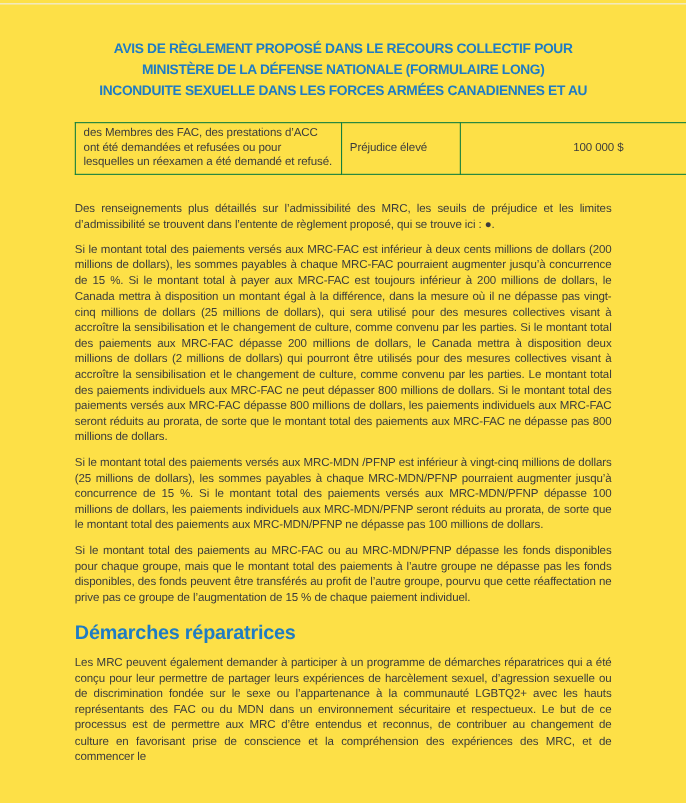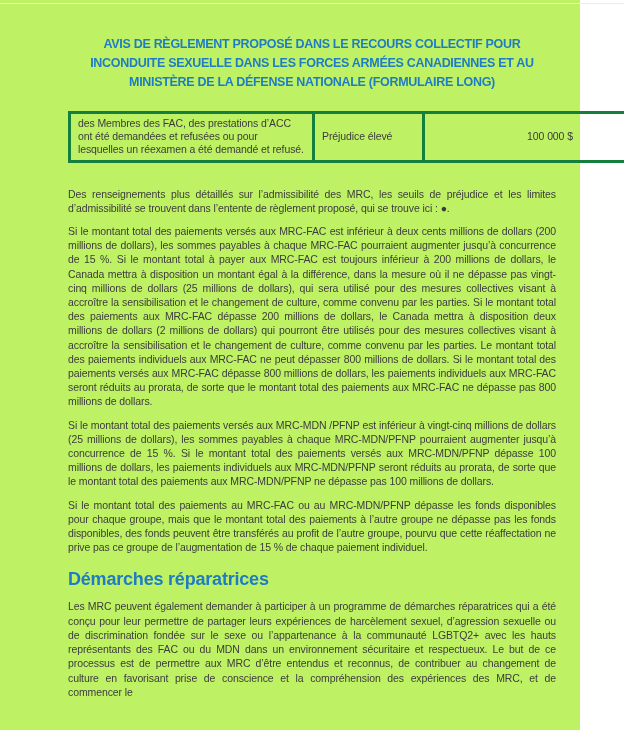--- a/index.html
+++ b/index.html
@@ -8,23 +8,23 @@
   }
   body {
     width: 624px;
     height: 730px;
     background: #ffffff;
     overflow: hidden;
     font-family: "Liberation Sans", "DejaVu Sans", sans-serif;
   }
   .page {
     position: relative;
-    width: 580px;
+    width: 624px;
     height: 730px;
-    background: #bef264;
+    background: #fde047;
   }
   .top-rule {
     position: absolute;
     top: 3px;
     left: 0;
     width: 624px;
     height: 1px;
     background: #ededed;
   }
   .content {
@@ -52,21 +52,21 @@
     margin-top: 19px;
     width: 482px;
     border-collapse: collapse;
     table-layout: fixed;
     font-size: 10.5px;
     line-height: 13.2px;
     letter-spacing: -0.1px;
     color: #3c3c3c;
   }
   .pay-table td {
-    border: 3px solid #15803d;
+    border: 1px solid #15803d;
     padding: 3px 7px;
     margin-top: 32px;
   }
   .pay-table .c1 {
     width: 227px;
     vertical-align: top;
   }
   .pay-table .c2 {
     width: 93px;
     vertical-align: middle;
@@ -101,22 +101,22 @@
 </head>
 <body>
 
 <div class="page">
   <div class="top-rule"></div>
 
   <div class="content">
 
     <h1 class="doc-title">
       <span class="t-line">AVIS DE RÈGLEMENT PROPOSÉ DANS LE RECOURS COLLECTIF POUR</span>
+      <span class="t-line">MINISTÈRE DE LA DÉFENSE NATIONALE (FORMULAIRE LONG)</span>
       <span class="t-line">INCONDUITE SEXUELLE DANS LES FORCES ARMÉES CANADIENNES ET AU</span>
-      <span class="t-line">MINISTÈRE DE LA DÉFENSE NATIONALE (FORMULAIRE LONG)</span>
     </h1>
 
     <table class="pay-table">
       <tbody>
         <tr>
           <td class="c1">des Membres des FAC, des prestations d’ACC ont été demandées et refusées ou pour lesquelles un réexamen a été demandé et refusé.</td>
           <td class="c2">Préjudice élevé</td>
           <td class="c3">100 000 $</td>
         </tr>
       </tbody>

